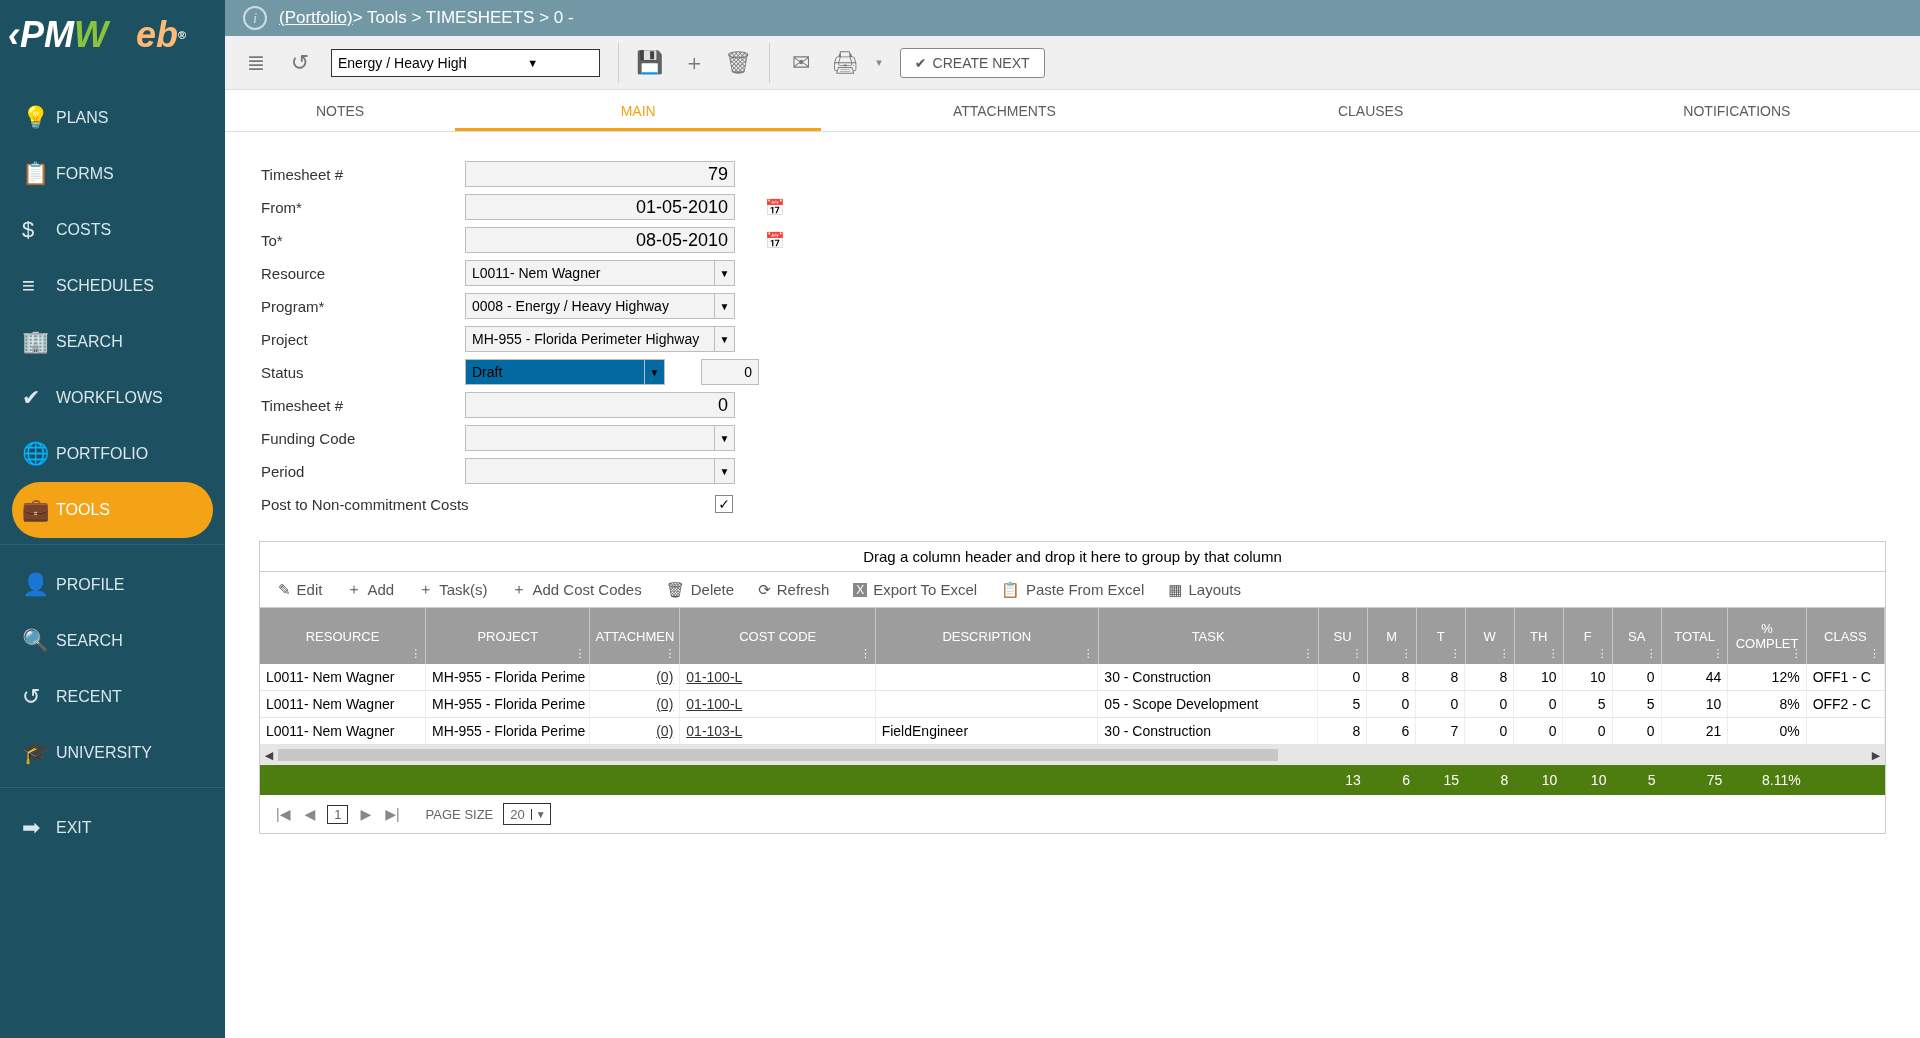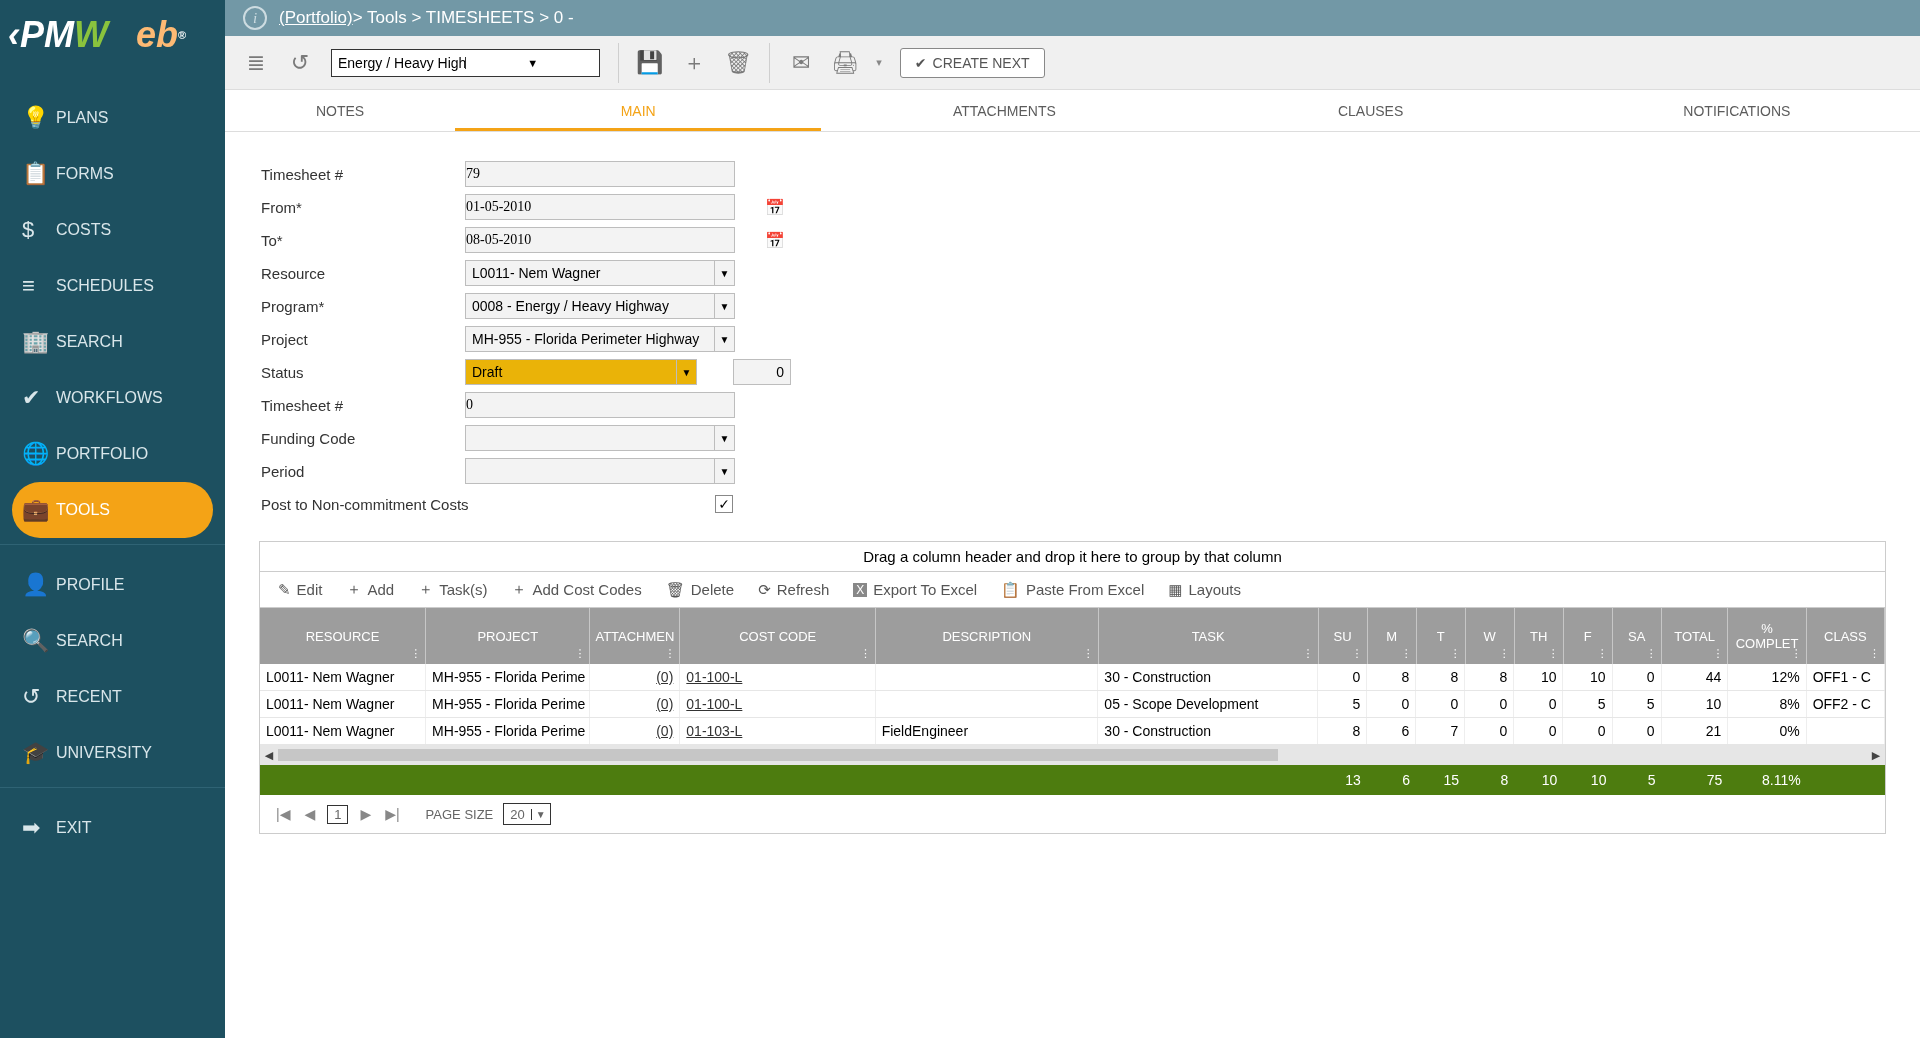--- a/index.html
+++ b/index.html
@@ -26,26 +26,26 @@
 .drop-combo span { padding:0 6px; overflow:hidden; white-space:nowrap; flex:1;}
 .drop-combo .dd { width:18px; border-left:1px solid #333; text-align:center; font-size:11px; }
 .btn-create { border:1px solid #888; background:#fff; padding:6px 14px; border-radius:3px; font-size:14px; color:#555; display:flex; align-items:center; gap:6px; cursor:pointer;}
 .tabs { display:flex; border-bottom:1px solid #ddd; height:42px; }
 .tabs .tab { flex:1; text-align:center; line-height:42px; font-size:14px; color:#5c5c5c; cursor:pointer; }
 .tabs .tab:first-child { flex:0 0 230px; }
 .tabs .tab.active { color:#f4a316; border-bottom:3px solid #f4a316; }
 .form-area { padding: 26px 36px 10px 36px; }
 .frow { display:flex; align-items:center; height:32px; margin-bottom:1px;gap:24px; }
 .frow label { width:180px; font-size:15px; color:#333; }
-.finput { width:270px; height:26px; border:1px solid #bdbdbd; background:#f3f3f3; font-size:14px; padding-right:6px; text-align:left;font-family:Liberation Serif, serif; }
+.finput { width:270px; height:26px; border:1px solid #bdbdbd; background:#f3f3f3; font-size:18px; padding-right:6px; text-align:right; }
 .fsel { width:250px; height:26px; border:1px solid #bdbdbd; background:#f3f3f3; display:flex; }
 .fsel .v { flex:1; padding-left:6px; font-size:14px; display:flex; align-items:center; overflow:hidden; white-space:nowrap;}
 .fsel .ar { width:20px; border-left:1px solid #bdbdbd; text-align:center; font-size:10px; display:flex; align-items:center; justify-content:center;}
 .fsel.full { width:270px; }
-.fsel.status { width:232px; background:#eab308;}
+.fsel.status { width:200px; background:#0369a1;}
 .sval { width:58px; height:26px; border:1px solid #bdbdbd; background:#f3f3f3; text-align:right; padding-right:6px; font-size:14px; margin-left:12px;}
 .calicon { width:20px; margin-left:6px; color:#bbb; font-size:16px;}
 .chk { width:18px; height:18px; border:1px solid #888; margin-left:252px; display:flex; align-items:center; justify-content:center; font-size:14px;}
 .grid-wrap { margin: 10px 34px 0 34px; border:1px solid #ccc; }
 .grid-grouphdr { padding:6px 10px; font-size:15px; border-bottom:1px solid #ccc;text-align:center; }
 .grid-toolbar { display:flex; gap:24px; padding:8px 18px; border-bottom:1px solid #ccc; font-size:15px; color:#555;}
 .grid-toolbar .gt { display:flex; align-items:center; gap:6px; cursor:pointer;}
 .grid-table { width:100%; overflow:hidden; }
 .grid-head { display:flex; background:#9d9d9d; color:#fff; font-size:13px; height:56px; align-items:center; }
 .grid-head .col { border-right:1px solid #c7c7c7; height:100%; display:flex; align-items:center; justify-content:center; text-align:center; padding: 0 4px; position:relative;}

